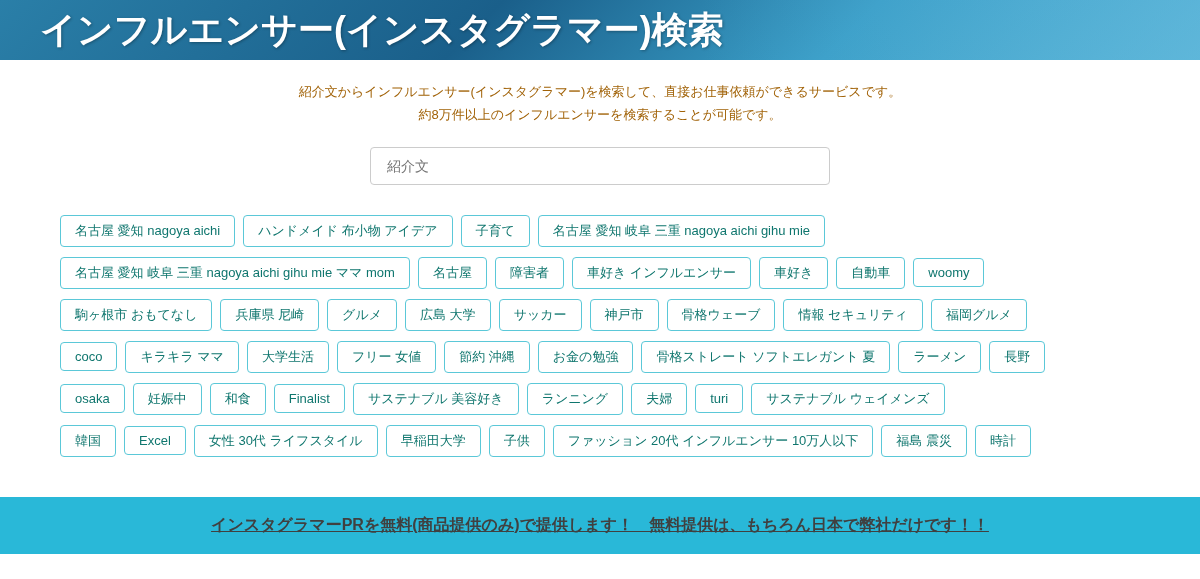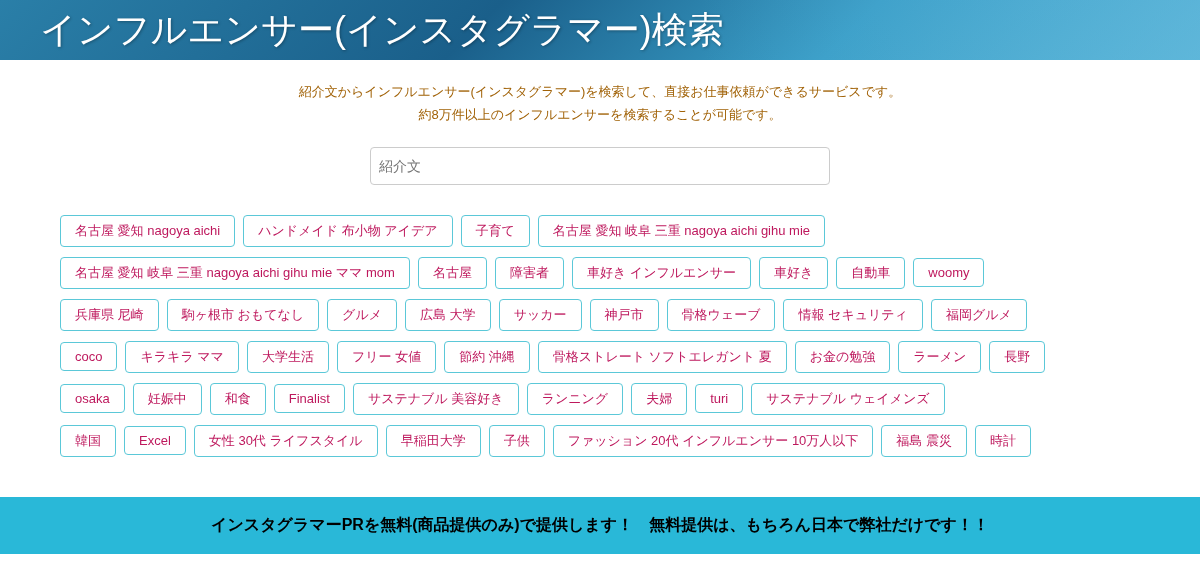--- a/index.html
+++ b/index.html
@@ -17,21 +17,21 @@
       background: linear-gradient(135deg, #2a7fa8 0%, #1a5f8a 40%, #3a9fc8 70%, #5ab8d8 100%);
       display: flex;
       align-items: center;
       justify-content: flex-start;
       padding: 0 40px;
       overflow: hidden;
     }
 
     .hero-title {
       font-size: 36px;
-      font-weight: normal;
+      font-weight: bold;
       color: #fff;
       text-shadow: 1px 1px 3px rgba(0,0,0,0.3);
       z-index: 1;
     }
 
     .hero-bg {
       position: absolute;
       right: 0; top: 0; bottom: 0;
       width: 500px;
       background: linear-gradient(to right, transparent, rgba(100,180,220,0.4));
@@ -47,21 +47,21 @@
     }
 
     .search-section {
       display: flex;
       justify-content: center;
       padding: 10px 0 20px;
     }
 
     .search-input {
       width: 460px;
-      padding: 10px 8px;
+      padding: 10px 16px;
       border: 1px solid #ccc;
       border-radius: 4px;
       font-size: 14px;
       color: #999;
       outline: none;
     }
 
     .tags-section {
       padding: 10px 60px;
     }
@@ -72,36 +72,37 @@
       gap: 8px;
       margin-bottom: 10px;
       align-items: center;
     }
 
     .tag {
       display: inline-block;
       padding: 6px 14px;
       border: 1px solid #5bc8d8;
       border-radius: 4px;
-      color: #be185d;
+      color: #0f766e;
       font-size: 13px;
       cursor: pointer;
       white-space: nowrap;
       background: #fff;
       transition: background 0.2s;
     }
 
     .banner {
       background: #29b8d8;
-      color: #000000;
+      color: #404040;
       text-align: center;
       padding: 18px;
       font-size: 16px;
       font-weight: bold;
       margin-top: 20px;
+      text-decoration: underline;
     }
   </style>
 </head>
 <body>
 
 <div class="hero">
   <div class="hero-bg"></div>
   <h1 class="hero-title">インフルエンサー(インスタグラマー)検索</h1>
 </div>
 
@@ -124,38 +125,38 @@
     <div class="tag-row">
       <span class="tag">名古屋 愛知 岐阜 三重 nagoya aichi gihu mie ママ mom</span>
       <span class="tag">名古屋</span>
       <span class="tag">障害者</span>
       <span class="tag">車好き インフルエンサー</span>
       <span class="tag">車好き</span>
       <span class="tag">自動車</span>
       <span class="tag">woomy</span>
     </div>
     <div class="tag-row">
+      <span class="tag">駒ヶ根市 おもてなし</span>
       <span class="tag">兵庫県 尼崎</span>
-      <span class="tag">駒ヶ根市 おもてなし</span>
       <span class="tag">グルメ</span>
       <span class="tag">広島 大学</span>
       <span class="tag">サッカー</span>
       <span class="tag">神戸市</span>
       <span class="tag">骨格ウェーブ</span>
       <span class="tag">情報 セキュリティ</span>
       <span class="tag">福岡グルメ</span>
     </div>
     <div class="tag-row">
       <span class="tag">coco</span>
       <span class="tag">キラキラ ママ</span>
       <span class="tag">大学生活</span>
       <span class="tag">フリー 女値</span>
       <span class="tag">節約 沖縄</span>
+      <span class="tag">お金の勉強</span>
       <span class="tag">骨格ストレート ソフトエレガント 夏</span>
-      <span class="tag">お金の勉強</span>
       <span class="tag">ラーメン</span>
       <span class="tag">長野</span>
     </div>
     <div class="tag-row">
       <span class="tag">osaka</span>
       <span class="tag">妊娠中</span>
       <span class="tag">和食</span>
       <span class="tag">Finalist</span>
       <span class="tag">サステナブル 美容好き</span>
       <span class="tag">ランニング</span>

